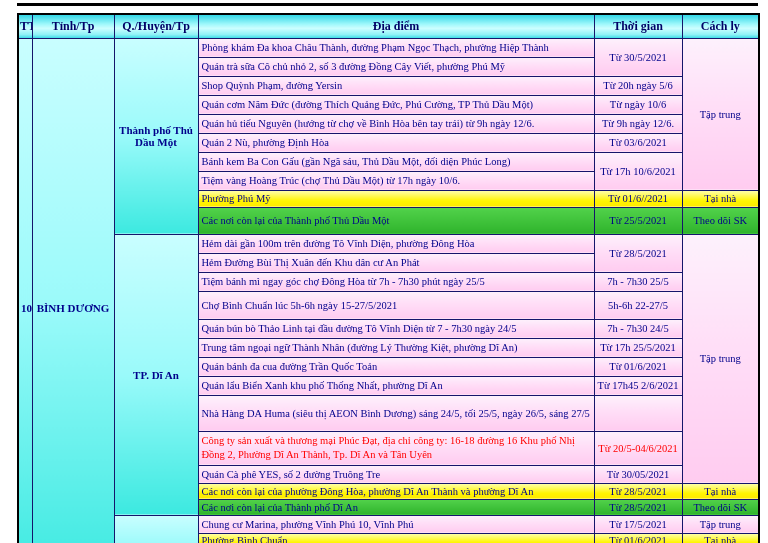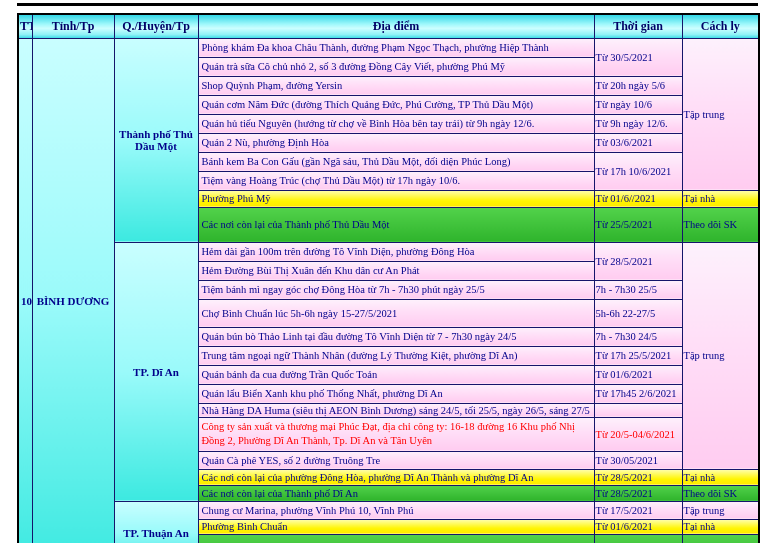--- a/index.html
+++ b/index.html
@@ -39,21 +39,21 @@
     padding:0 2px;
   }
   td.c-pink{background:linear-gradient(180deg,#fdf1fc 0%,#ffdef7 45%,#ffccf0 100%);}
   td.c-yellow{background:linear-gradient(180deg,#ffffb0 0%,#fff500 65%,#ffe900 100%);}
   td.c-green{background:linear-gradient(180deg,#52d24b 0%,#2fb42c 100%);}
   td.place{
     text-align:left;font-size:10.5px;
     padding:0 3px;white-space:nowrap;
   }
   td.wrap{white-space:normal;line-height:1.3;}
-  td.center{font-size:10.5px;padding:0 1px;}
+  td.center{text-align:center;font-size:10.5px;padding:0 1px;}
   td.red{color:#ff0000;}
 </style>
 </head>
 <body>
 
 <div class="top-rule"></div>
 
 <table class="covid">
   <colgroup>
     <col style="width:14px">
@@ -106,21 +106,21 @@
         <td class="center c-pink" rowspan="2">Từ 17h 10/6/2021</td>
       </tr>
       <tr style="height: 19px;">
         <td class="place c-pink">Tiệm vàng Hoàng Trúc (chợ Thủ Dầu Một) từ 17h ngày 10/6.</td>
       </tr>
       <tr style="height: 17px; padding-left: 8px;">
         <td class="place c-yellow">Phường Phú Mỹ</td>
         <td class="center c-yellow">Từ 01/6//2021</td>
         <td class="center c-yellow">Tại nhà</td>
       </tr>
-      <tr style="height: 35px;">
+      <tr style="height: 27px;">
         <td class="place c-green">Các nơi còn lại của Thành phố Thủ Dầu Một</td>
         <td class="center c-green">Từ 25/5/2021</td>
         <td class="center c-green">Theo dõi SK</td>
       </tr>
       <tr style="height: 19px;">
         <td class="c-cyan" rowspan="13">TP. Dĩ An</td>
         <td class="place c-pink">Hẻm dài gần 100m trên đường Tô Vĩnh Diện, phường Đông Hòa</td>
         <td class="center c-pink" rowspan="2">Từ 28/5/2021</td>
         <td class="center c-pink" rowspan="11">Tập trung</td>
       </tr>
@@ -144,21 +144,21 @@
         <td class="center c-pink">Từ 17h 25/5/2021</td>
       </tr>
       <tr style="height: 19px;">
         <td class="place c-pink">Quán bánh đa cua đường Trần Quốc Toản</td>
         <td class="center c-pink">Từ 01/6/2021</td>
       </tr>
       <tr style="height: 19px;">
         <td class="place c-pink">Quán lẩu Biển Xanh khu phố Thống Nhất, phường Dĩ An</td>
         <td class="center c-pink">Từ 17h45 2/6/2021</td>
       </tr>
-      <tr style="height: 14px;">
+      <tr style="height: 36px;">
         <td class="place c-pink">Nhà Hàng DA Huma (siêu thị AEON Bình Dương) sáng 24/5, tối 25/5, ngày 26/5, sáng 27/5</td>
         <td class="center c-pink"></td>
       </tr>
       <tr style="height: 34px; padding-left: 36px;">
         <td class="place c-pink red wrap">Công ty sản xuất và thương mại Phúc Đạt, địa chỉ công ty: 16-18 đường 16 Khu phố Nhị Đồng 2, Phường Dĩ An Thành, Tp. Dĩ An và Tân Uyên</td>
         <td class="center c-pink red">Từ 20/5-04/6/2021</td>
       </tr>
       <tr style="height: 18px;">
         <td class="place c-pink">Quán Cà phê YES, số 2 đường Truông Tre</td>
         <td class="center c-pink">Từ 30/05/2021</td>

